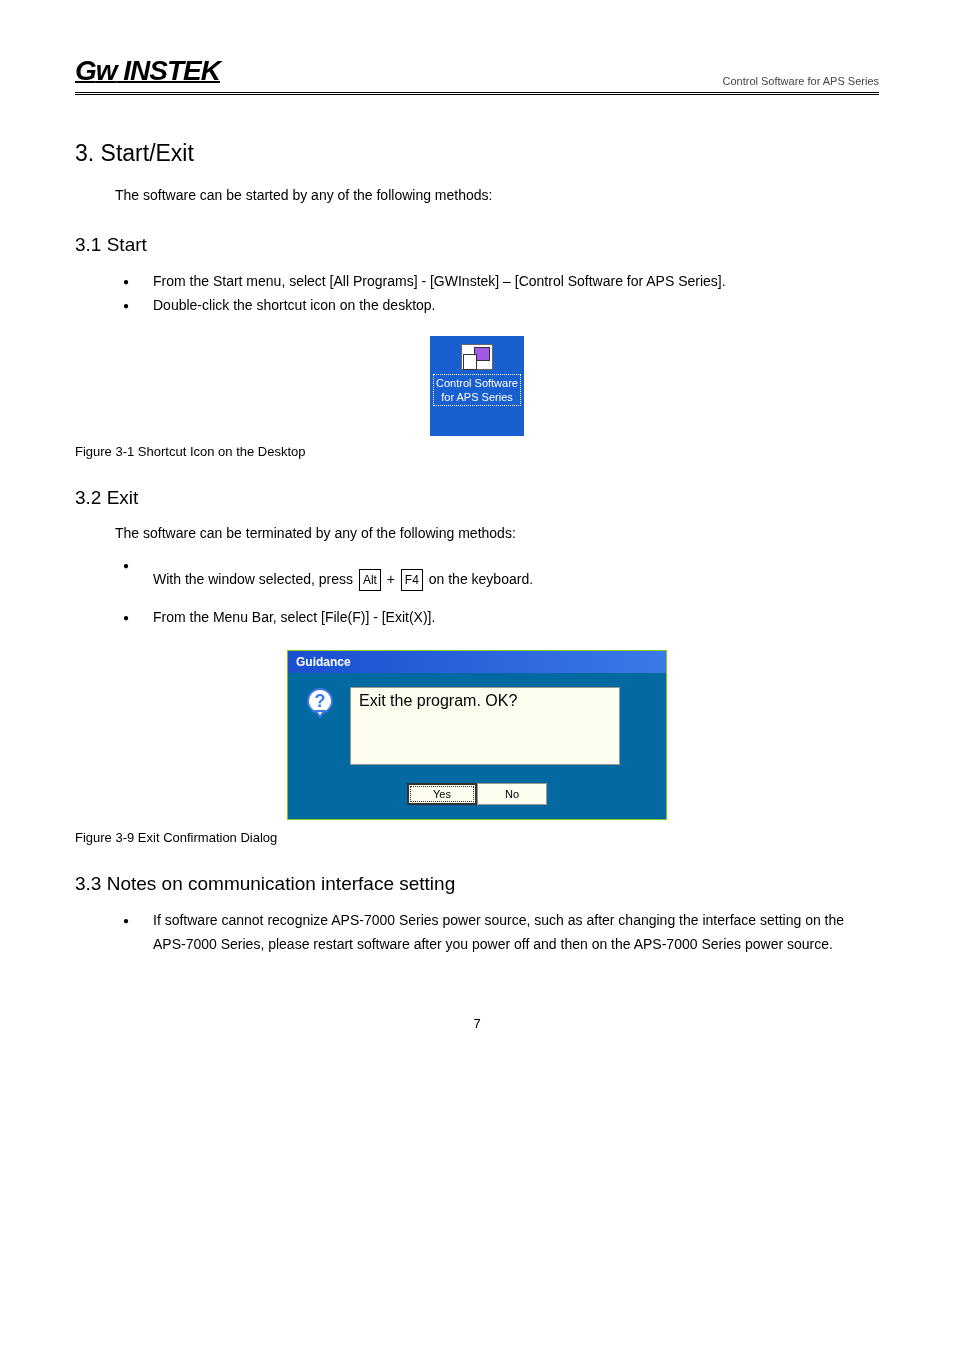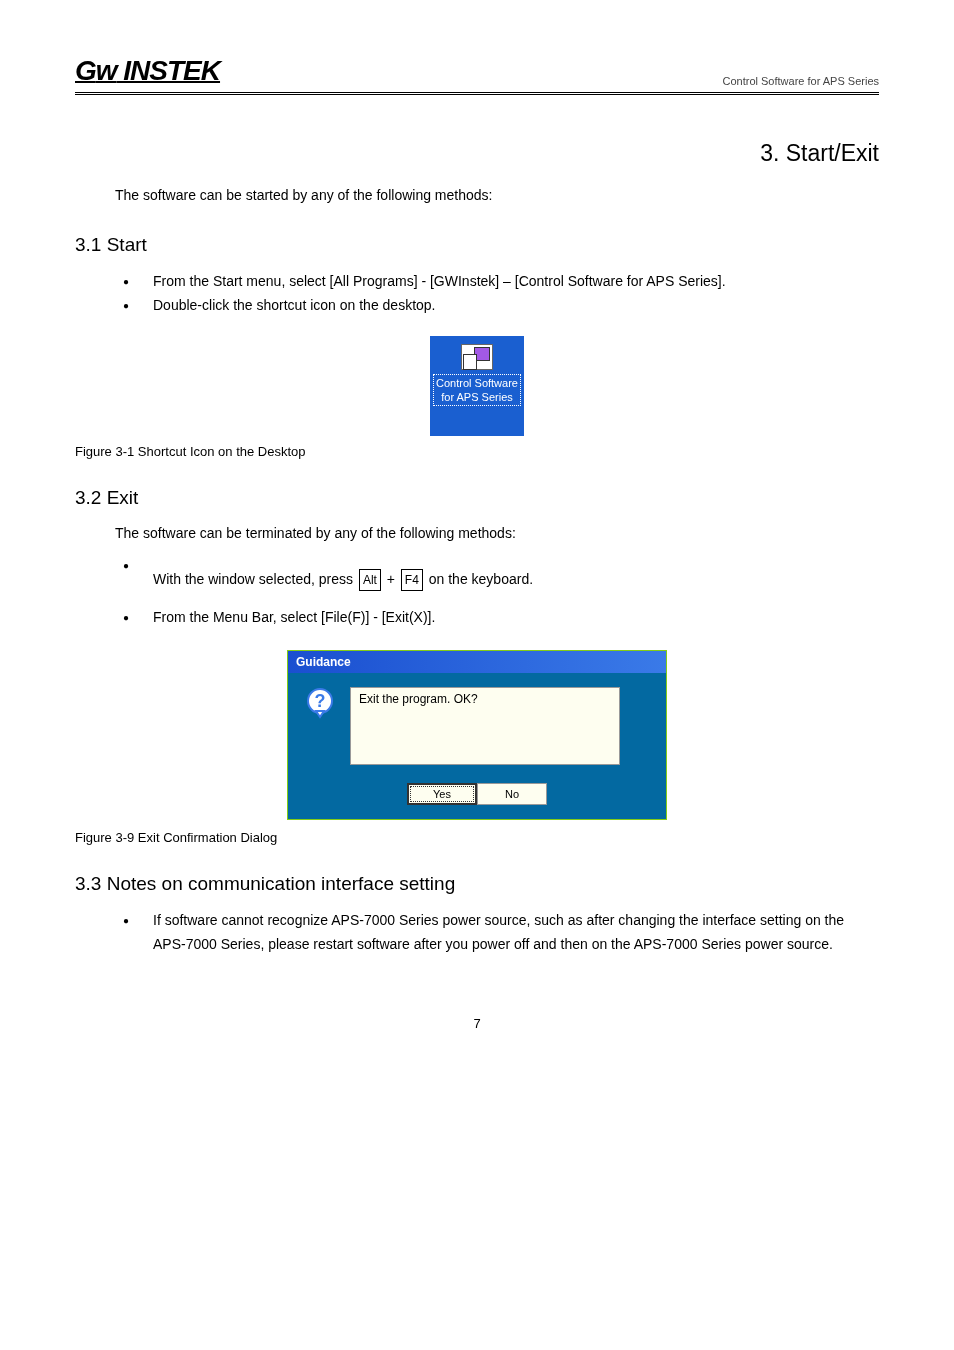--- a/index.html
+++ b/index.html
@@ -41,21 +41,20 @@
     }
     .header-right {
       font-size: 11px;
       color: #444;
     }
     .section-title {
       font-size: 23px;
       margin-top: 30px;
       margin-bottom: 18px;
       font-weight: normal;
-      text-align: right;
     }
     .subsection-title {
       font-size: 19px;
       margin-top: 28px;
       margin-bottom: 14px;
       font-weight: normal;
     }
     .body-text {
       font-size: 14px;
       line-height: 1.5;
@@ -184,21 +183,21 @@
       flex-shrink: 0;
     }
     .dialog-icon svg {
       width: 100%;
       height: 100%;
     }
     .dialog-msgbox {
       border: 1px solid #999;
       background: #fefef0;
       padding: 4px 8px;
-      font-size: 12px;
+      font-size: 16px;
       width: 270px;
       height: 78px;
     }
     .dialog-buttons {
       display: flex;
       justify-content: center;
       padding: 8px 0 14px 0;
     }
     .dialog-btn {
       width: 70px;

